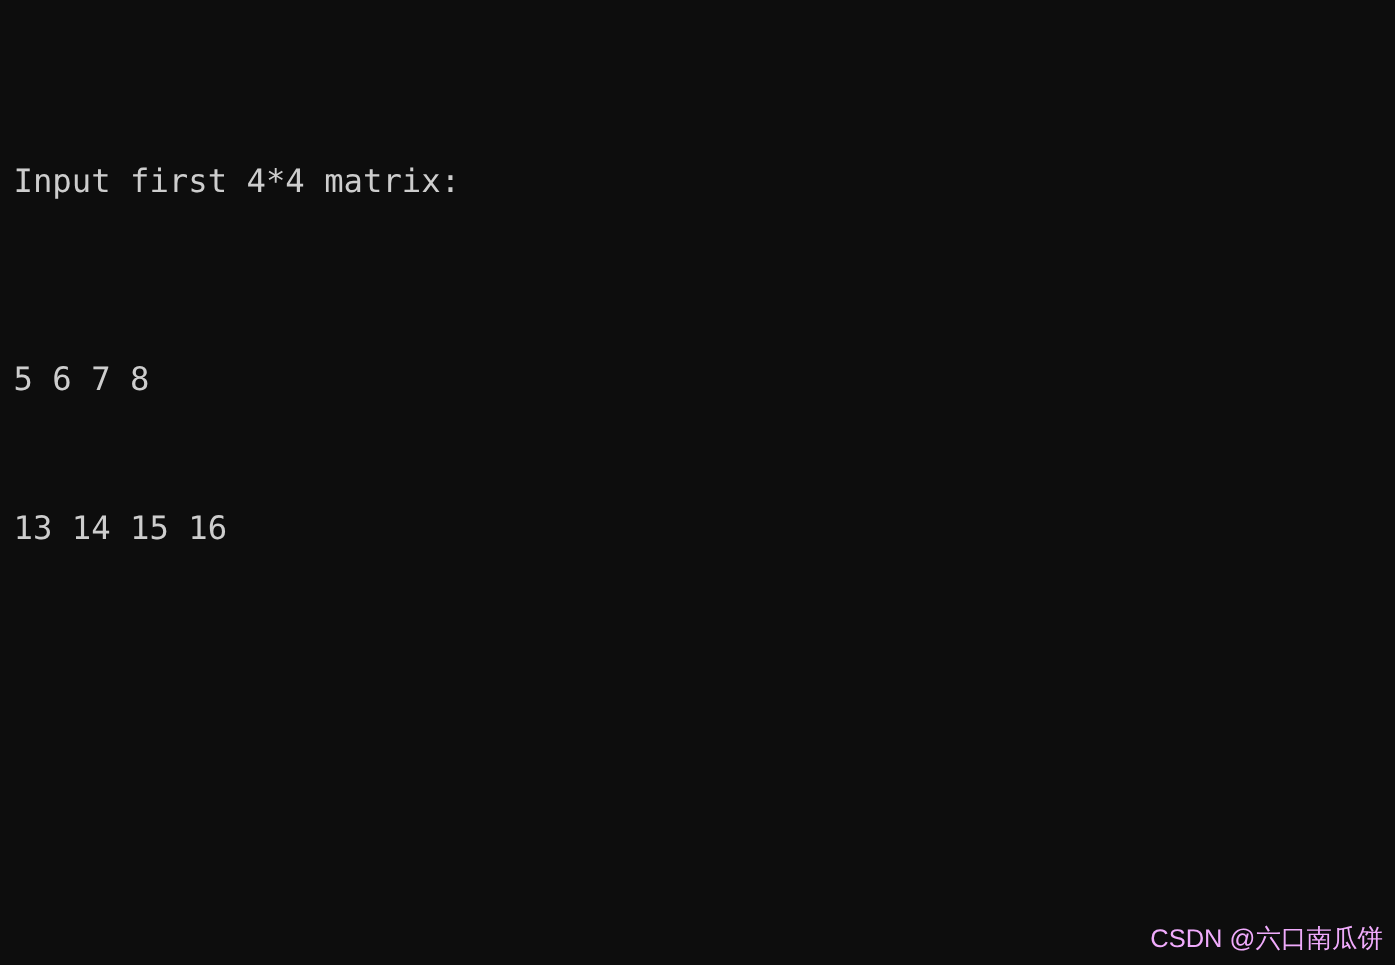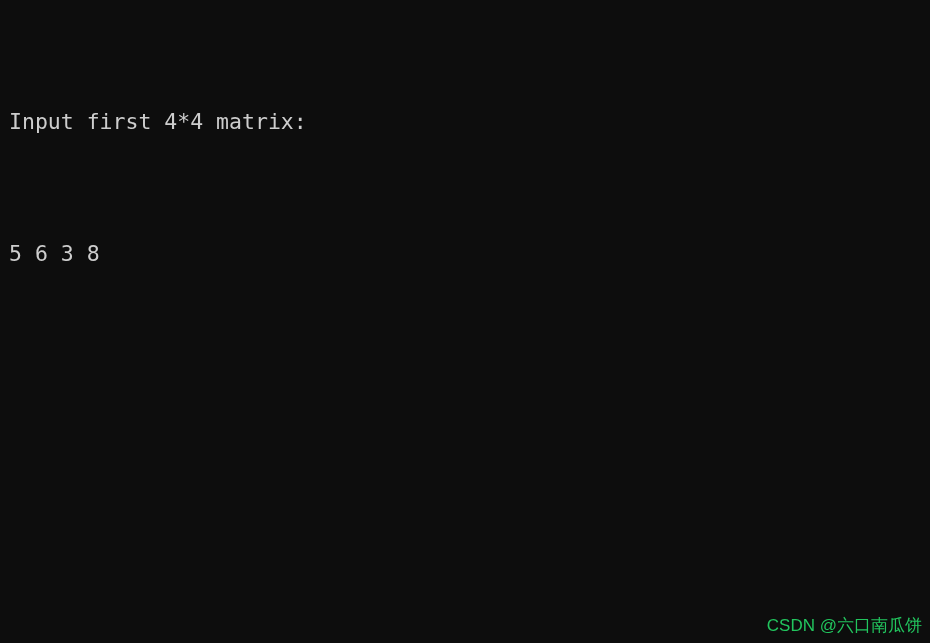--- a/index.html
+++ b/index.html
@@ -33,34 +33,35 @@
     height: 33px;
     white-space: pre;
   }
   #watermark {
     position: absolute;
     right: 8px;
     bottom: 7px;
     font-family: "Liberation Sans", "DejaVu Sans", sans-serif;
     font-size: 17px;
     line-height: 21px;
-    color: #22c55e;
+    color: #f0abfc;
     white-space: pre;
   }
 </style>
 </head>
 <body>
 
 <div id="console-window">
 
   <div id="console-output">
 
     <span class="line">Input first 4*4 matrix:</span>
 
-    <span class="line">5 6 3 8</span>
+    <span class="line">5 6 7 8</span>
+    <span class="line">13 14 15 16</span>
 
     
 
     
     
     
     
 
     
 

